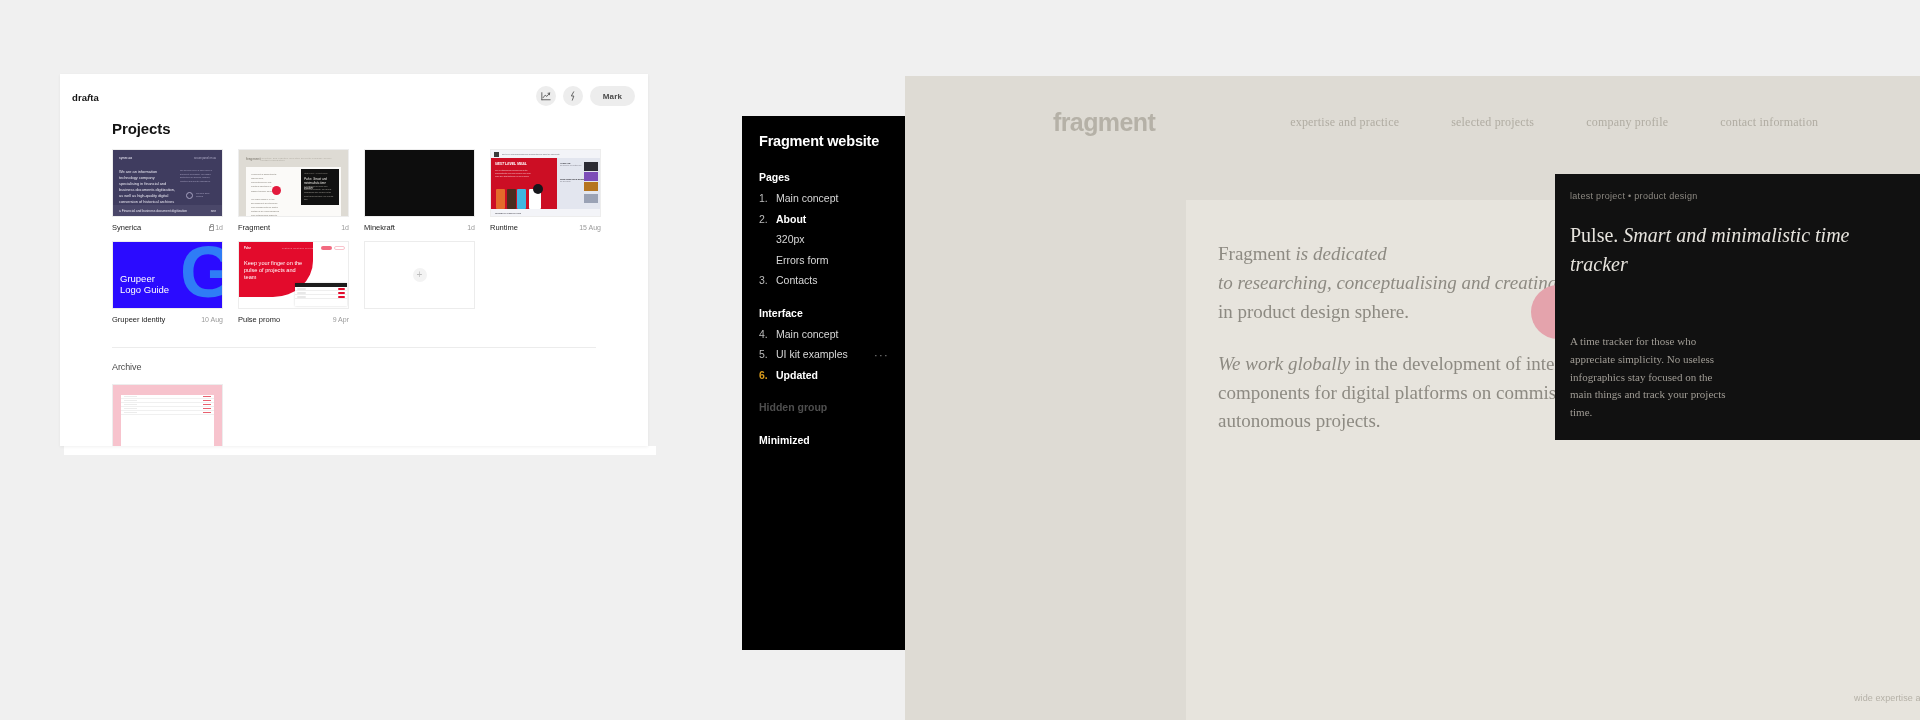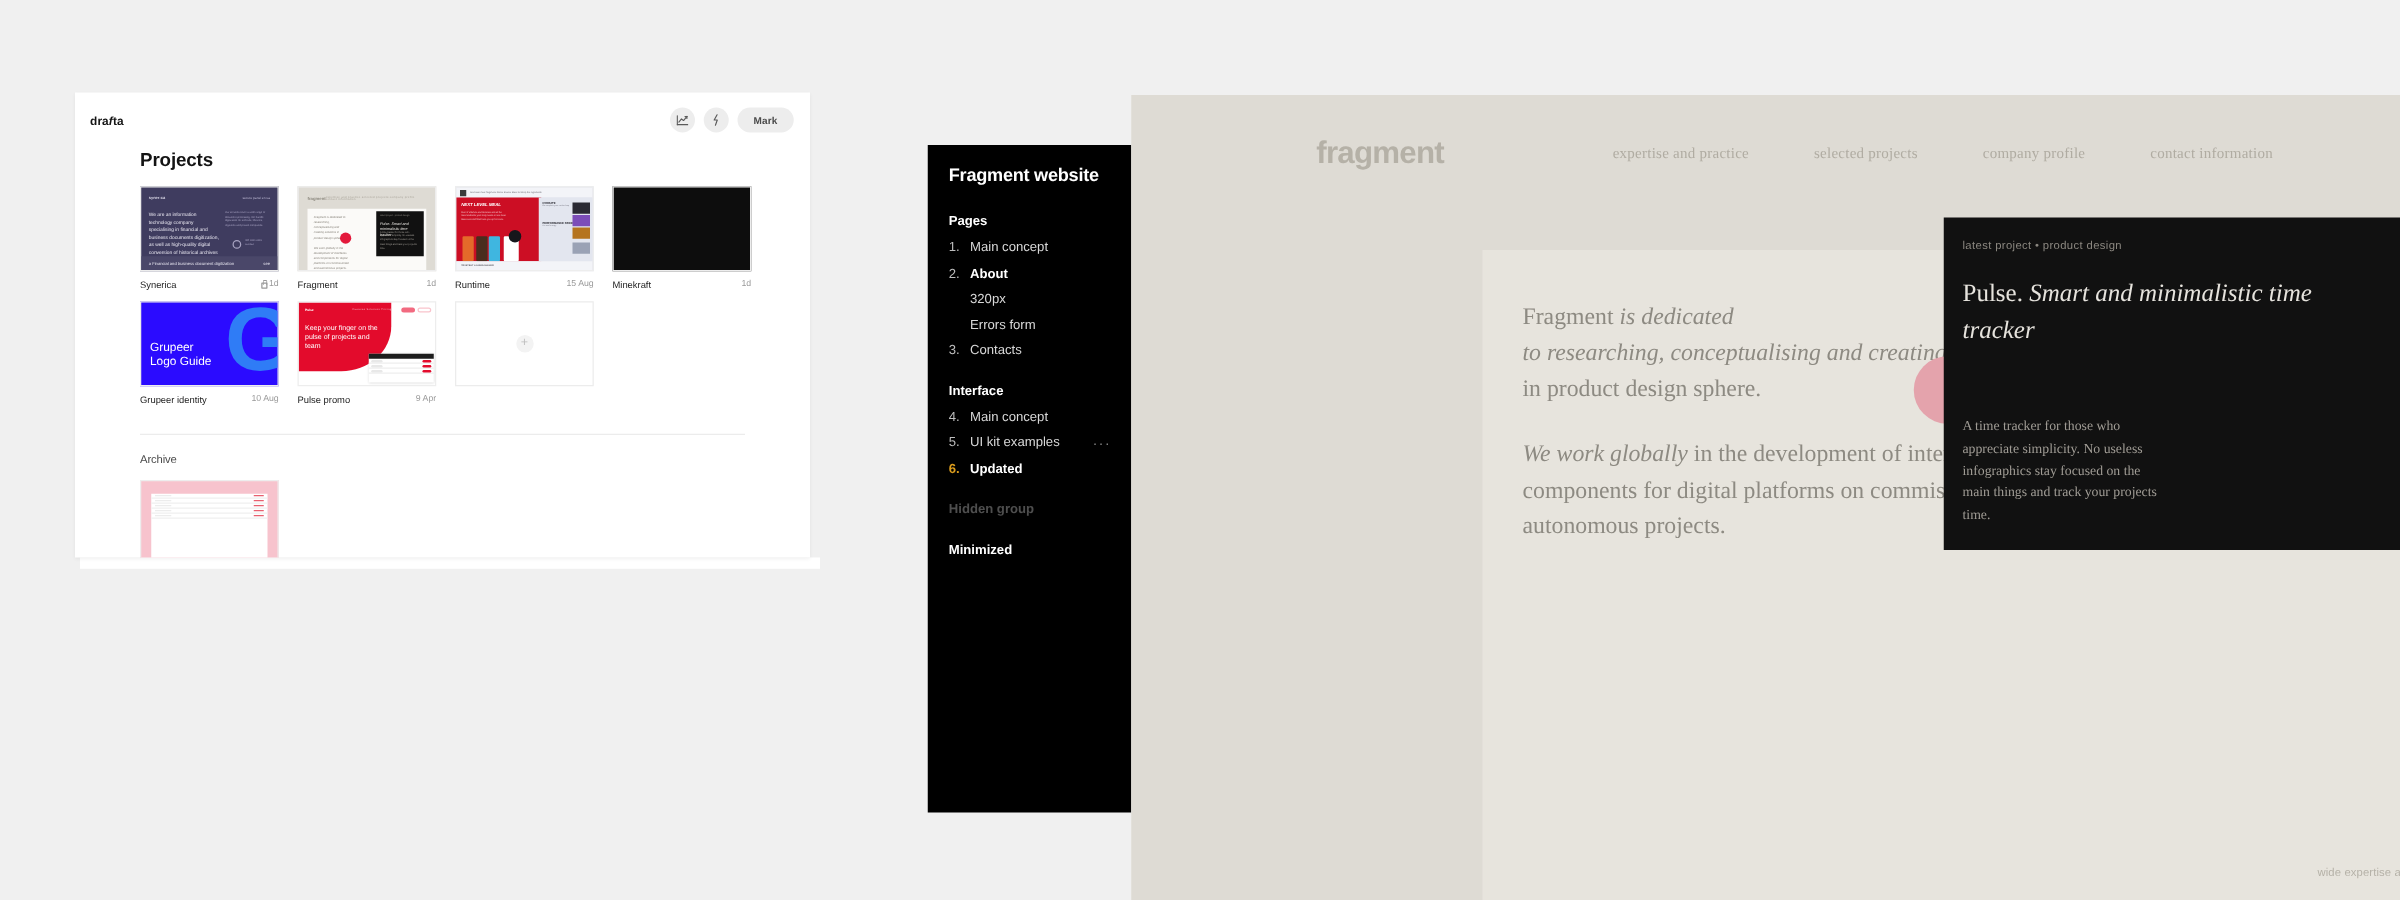--- a/index.html
+++ b/index.html
@@ -380,20 +380,30 @@
           </div>
           <div class="card-meta">
             <div class="card-name">Fragment</div>
             <div class="card-date">
               <span>1d</span>
             </div>
           </div>
         </div>
 
         <div class="card">
+          <div class="thumb th-minekraft"></div>
+          <div class="card-meta">
+            <div class="card-name">Minekraft</div>
+            <div class="card-date">
+              <span>1d</span>
+            </div>
+          </div>
+        </div>
+
+        <div class="card">
           <div class="thumb th-runtime">
             <div class="bar">
               <div class="sq"></div>
               <div class="it">Next level meal    Regimens    Drinks    Snacks    Stack 12    Shop the ingredients</div>
             </div>
             <div class="hero">
               <div class="h">NEXT LEVEL MEAL</div>
               <div class="p">Fuel of Vitamins and Minerals and all the macronutrients your body needs in one meal. Make sure stuff that fuels you up for hours.</div>
               <div class="cans">
                 <div class="can" style="background:#e46a2a"></div>
@@ -412,30 +422,20 @@
               <div class="t" style="margin-top:10px">PERFORMANCE DRINK</div>
               <div class="d">Pre and energy</div>
               <div class="img" style="top:36px;background:#9aa2b5"></div>
             </div>
             <div class="foot">TRUSTBOT      LOADED      SHAKER</div>
           </div>
           <div class="card-meta">
             <div class="card-name">Runtime</div>
             <div class="card-date">
               <span>15 Aug</span>
-            </div>
-          </div>
-        </div>
-
-        <div class="card">
-          <div class="thumb th-minekraft"></div>
-          <div class="card-meta">
-            <div class="card-name">Minekraft</div>
-            <div class="card-date">
-              <span>1d</span>
             </div>
           </div>
         </div>
 
         <div class="card">
           <div class="thumb th-grupeer">
             <div class="g">G</div>
             <div class="tx">
               <span>Grupeer</span><br>
               <span>Logo Guide</span>

